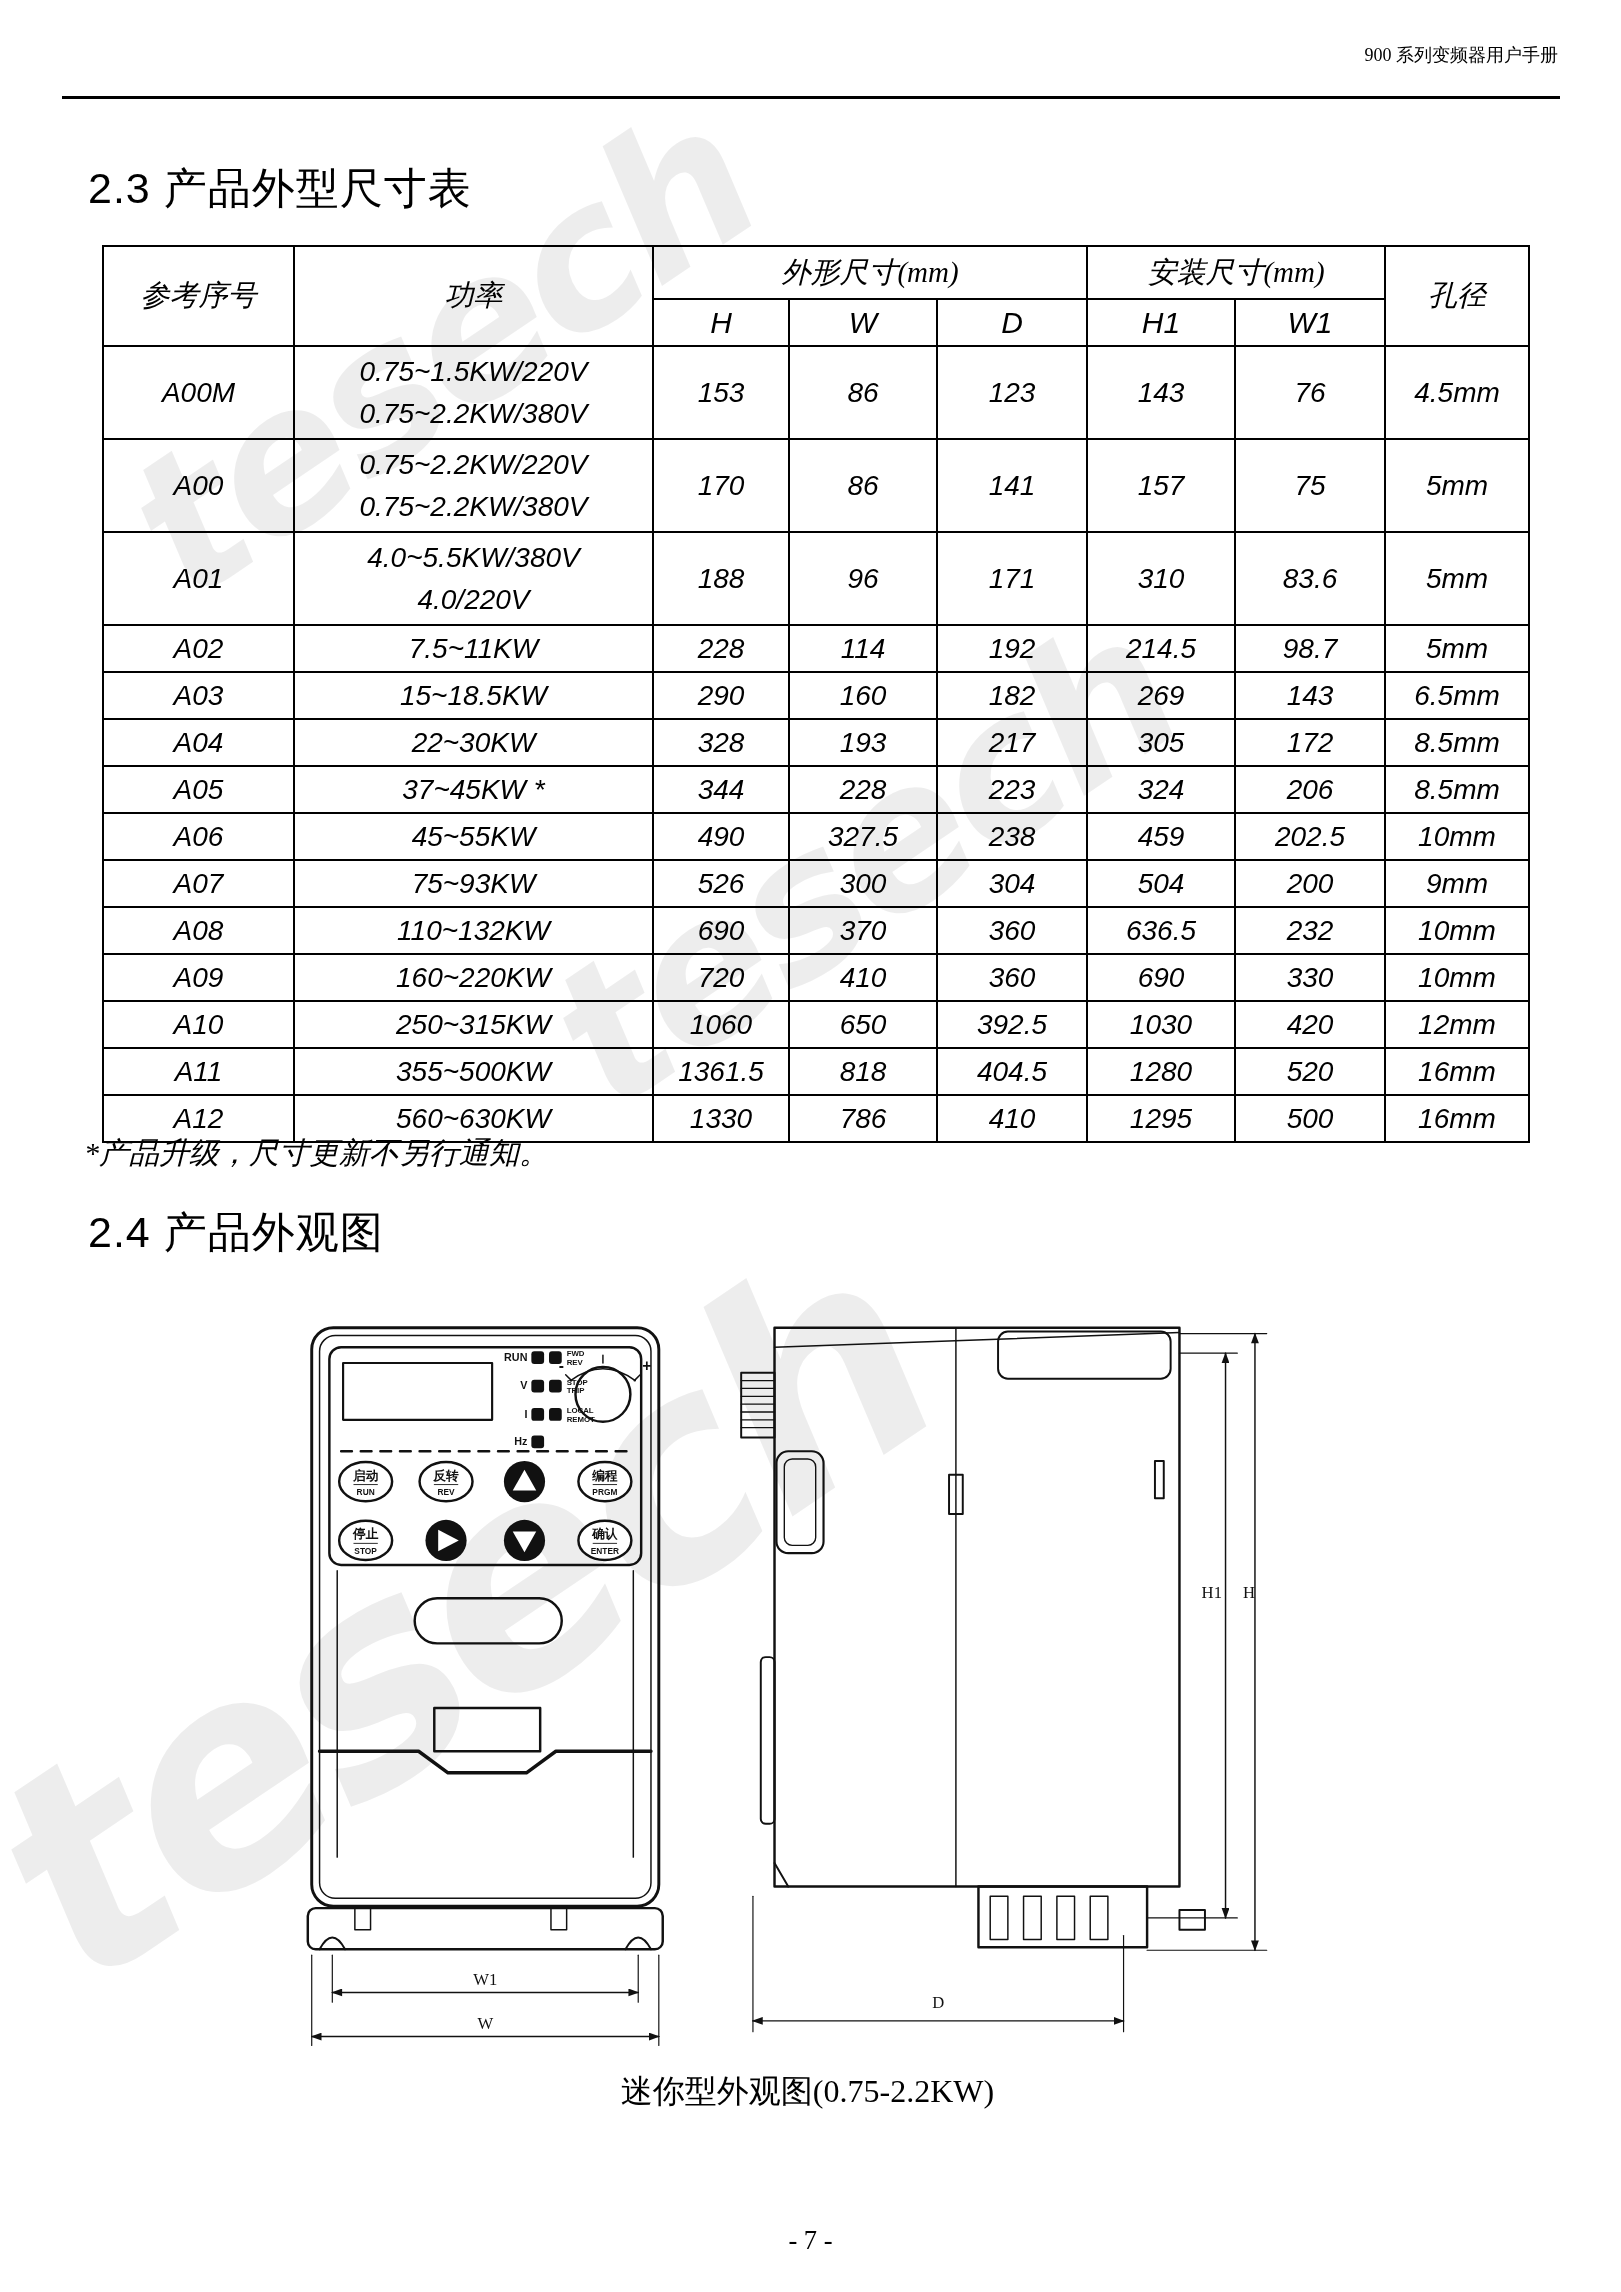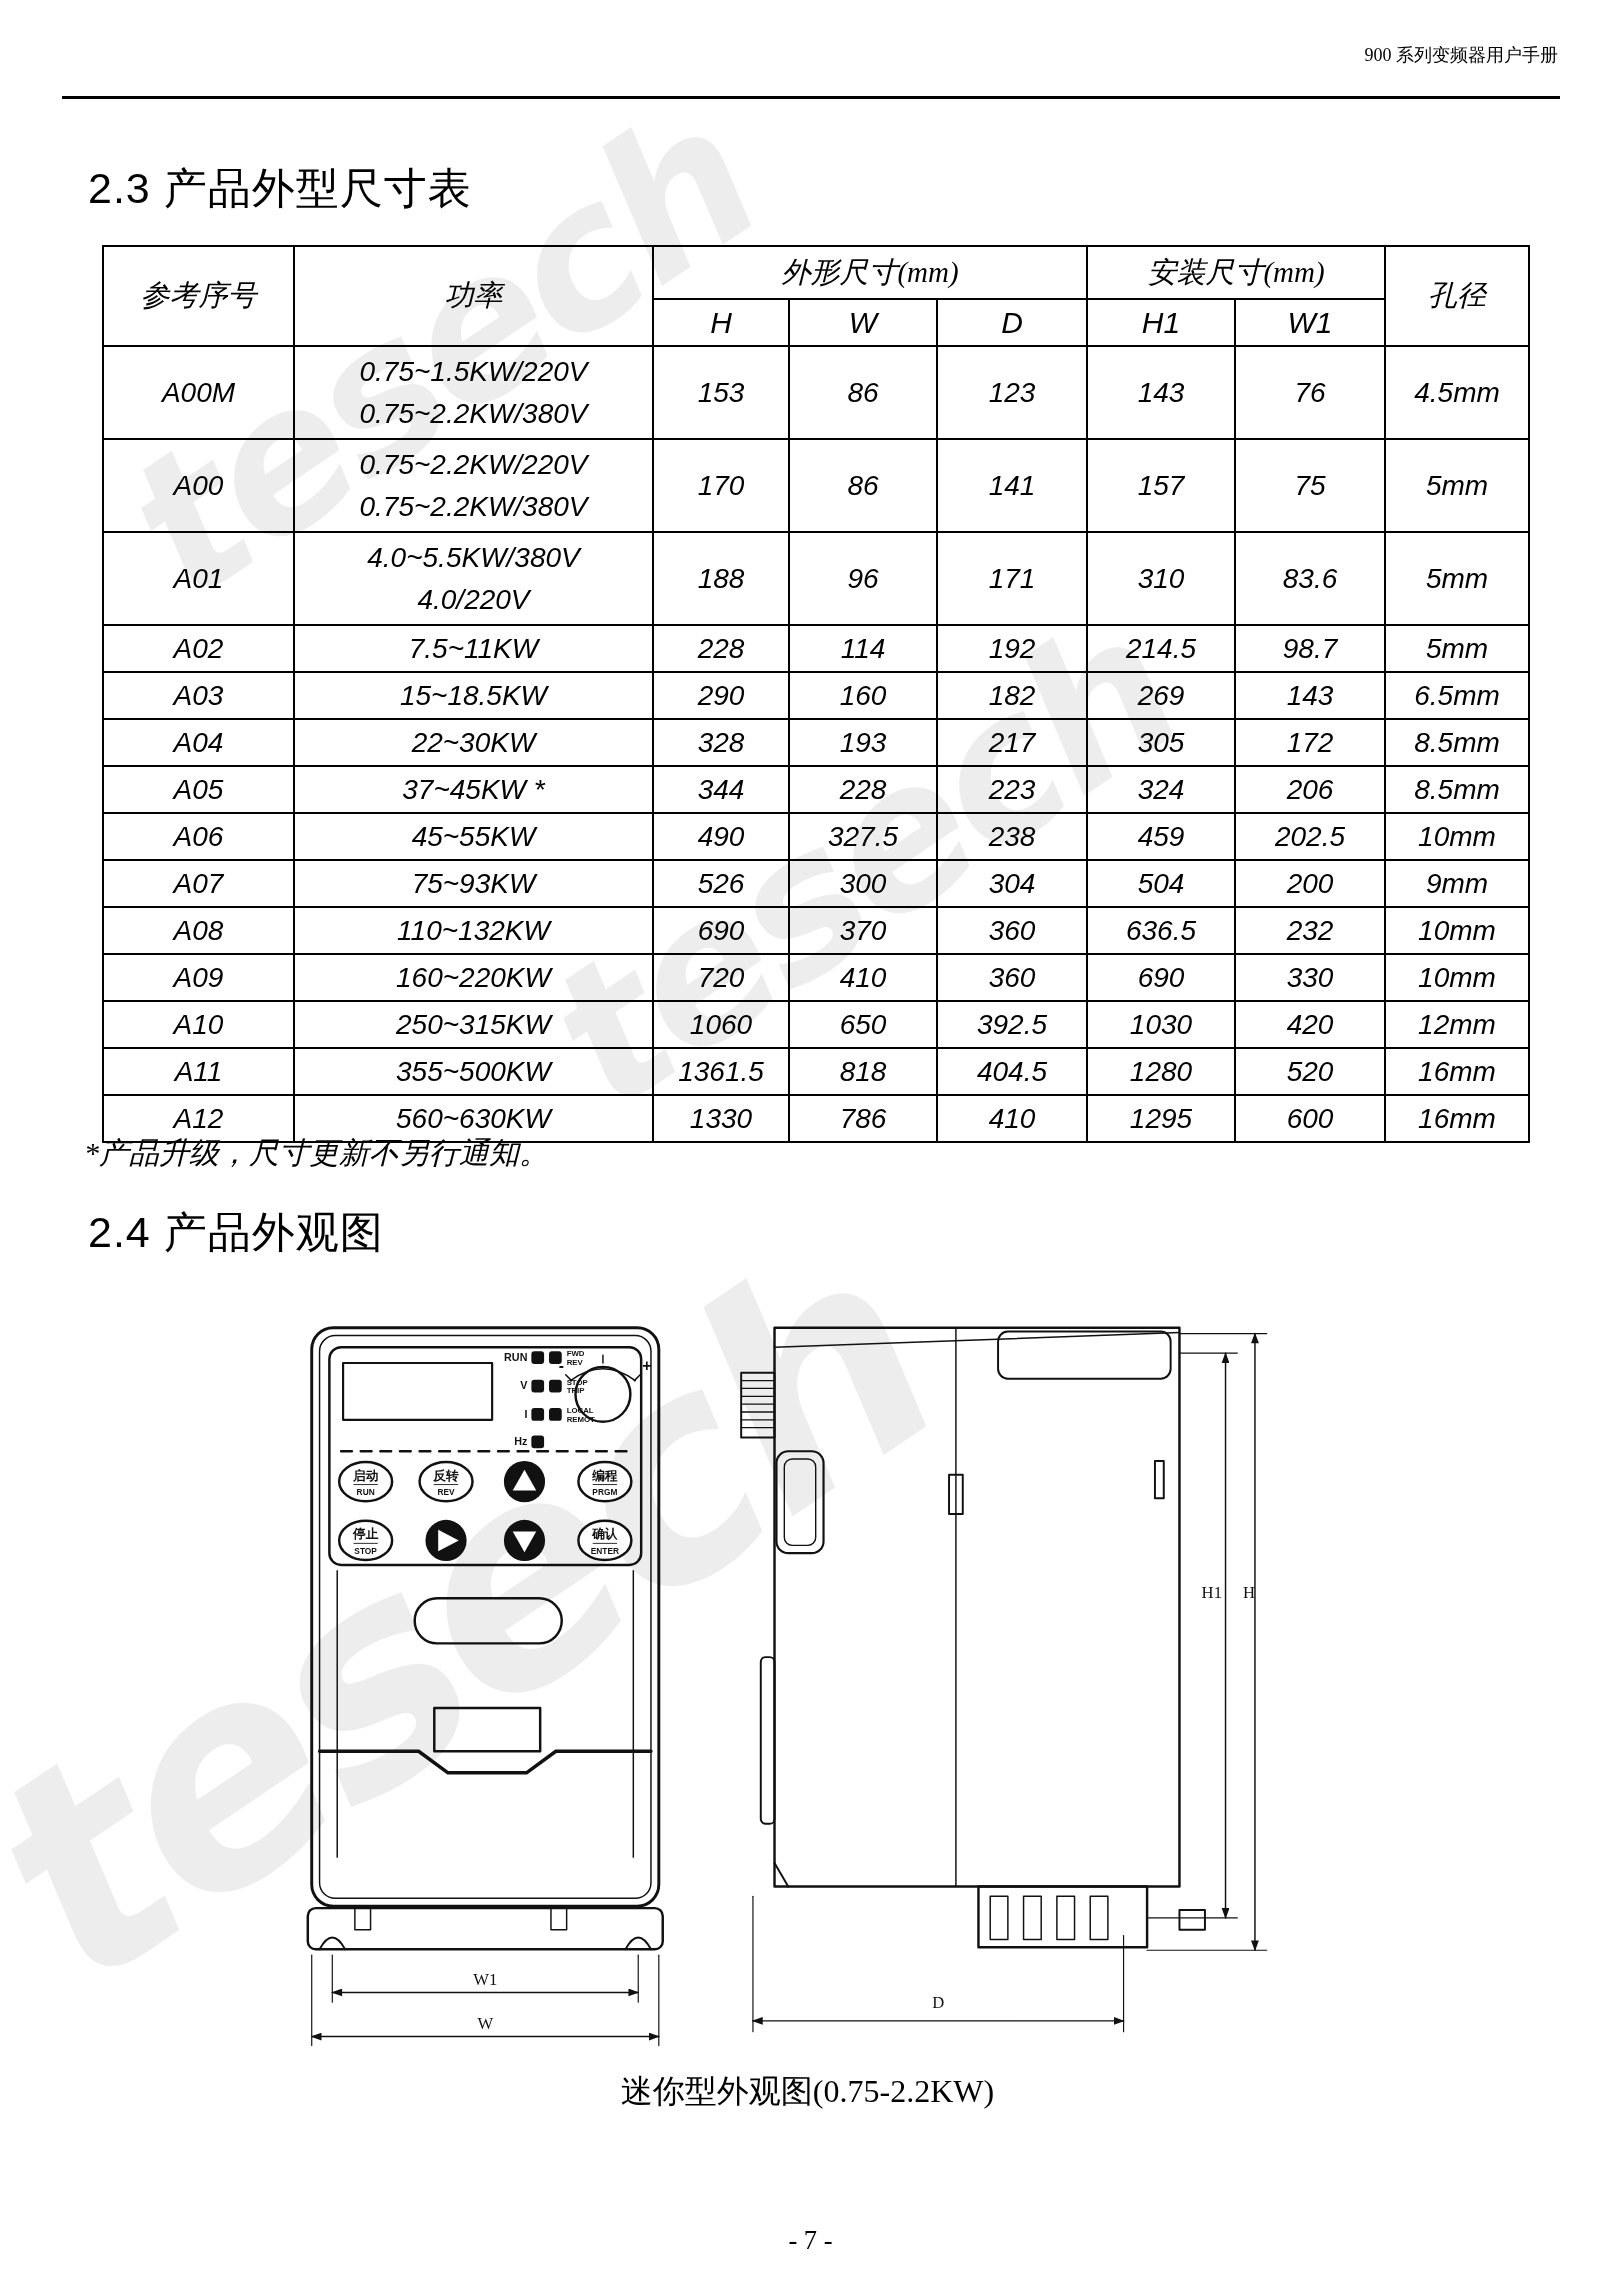--- a/index.html
+++ b/index.html
@@ -214,21 +214,21 @@
           <td class="num">520</td>
           <td class="num">16mm</td>
         </tr>
         <tr>
           <td class="ref">A12</td>
           <td class="power">560~630KW</td>
           <td class="num">1330</td>
           <td class="num">786</td>
           <td class="num">410</td>
           <td class="num">1295</td>
-          <td class="num">600</td>
+          <td class="num">500</td>
           <td class="num">16mm</td>
         </tr>
       </tbody>
   </table>
 
   <div class="footnote">*产品升级，尺寸更新不另行通知。</div>
   <div class="sec-title" id="sec24">2.4  产品外观图</div>
 
   <svg class="fig" width="1206" height="760" viewBox="0 0 1230 775">
     <defs>

